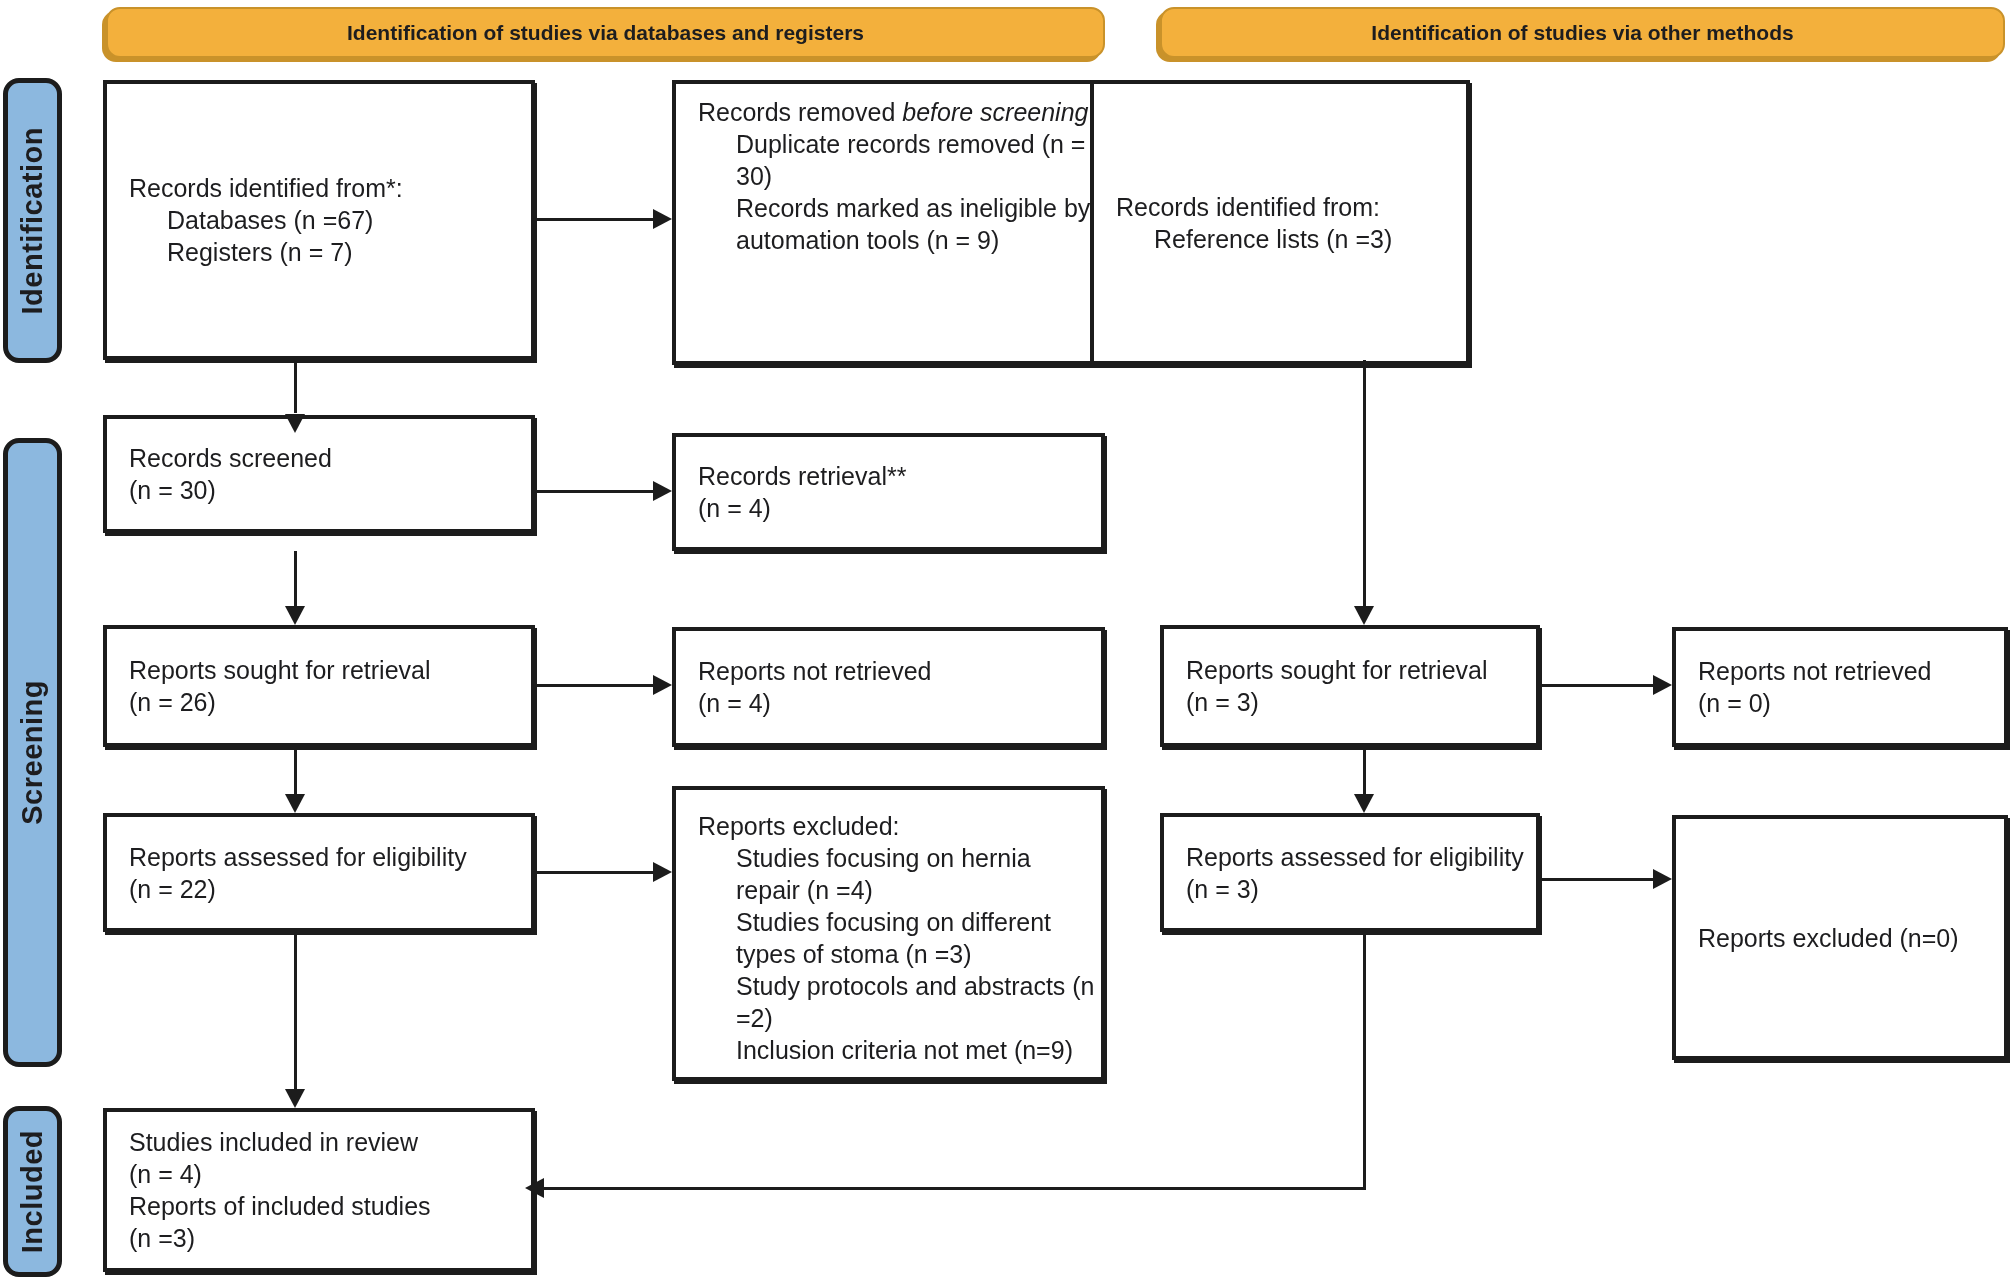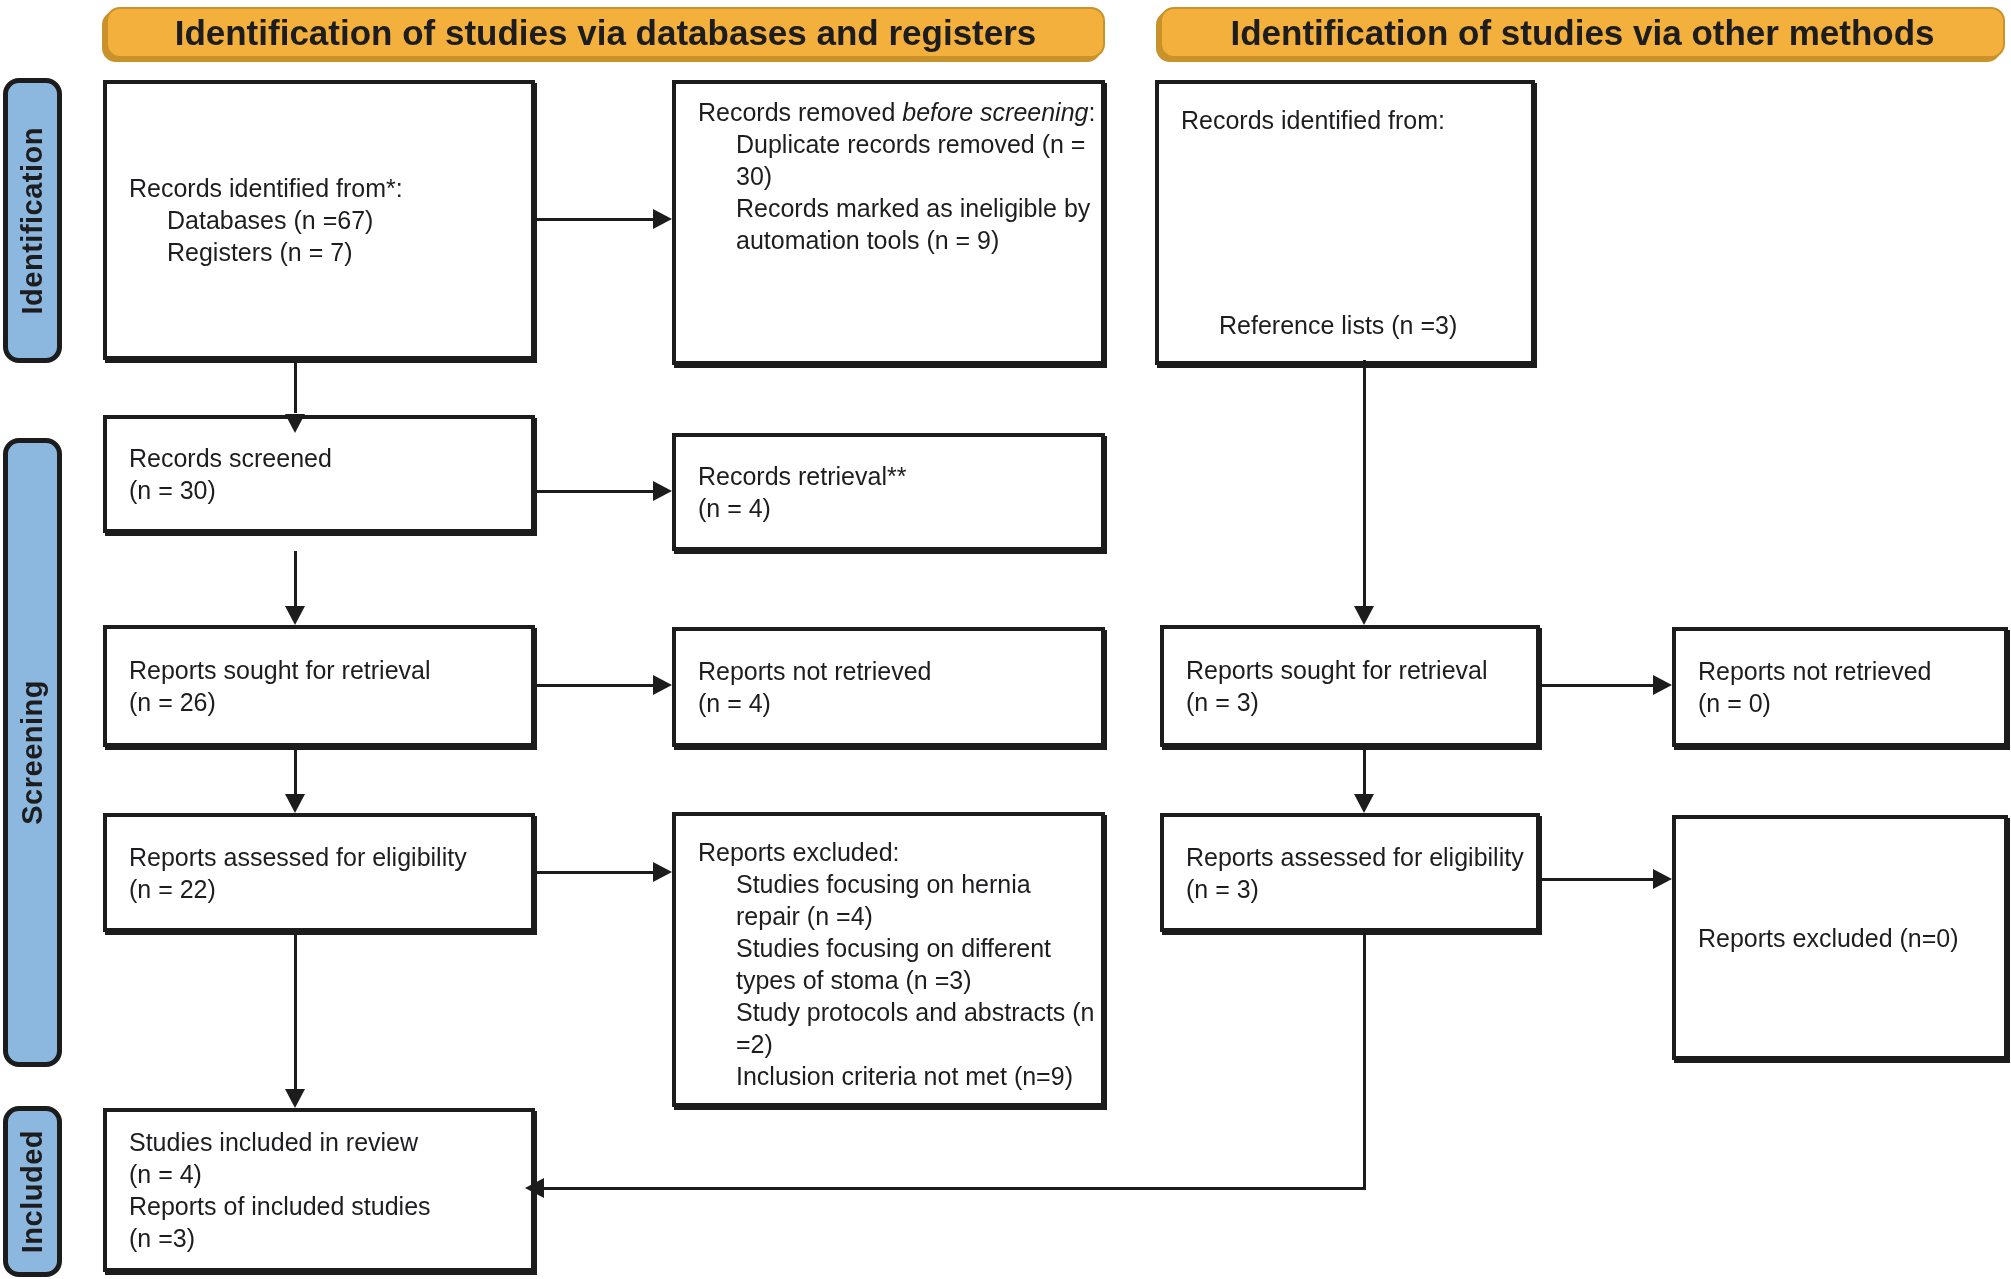--- a/index.html
+++ b/index.html
@@ -12,21 +12,21 @@
     color:#1d1d1f;
   }
   
   .hdr {
     position:absolute;
     background:#F3B03C;
     border:2px solid #C9922A;
     border-radius:14px;
     box-shadow:-4px 4px 0 #C9922A;
     display:flex; align-items:center; justify-content:center;
-    font-weight:bold; font-size:35px;
+    font-weight:bold; font-size:21px;
     box-sizing:border-box;
     text-align:center;
   }
   
   .stage {
     position:absolute;
     background:#8CB8DF;
     border:5px solid #1c1c1c;
     border-radius:16px;
     display:flex; align-items:center; justify-content:center;
@@ -82,21 +82,21 @@
     <div class="indent">Databases (n =67)</div>
     <div class="indent">Registers (n = 7)</div>
   </div>
 
   <div class="box" style="left:672px; top:80px; width:433px; height:285px; padding-top:12px;">
     <div><span>Records removed </span><em>before screening</em><span>:</span></div>
     <div class="indent">Duplicate records removed (n = 30)</div>
     <div class="indent">Records marked as ineligible by automation tools (n = 9)</div>
   </div>
 
-  <div class="box vcenter" style="left:1155px; top:80px; width:380px; height:285px;justify-content:space-between;">
+  <div class="box vcenter" style="left:1090px; top:80px; width:380px; height:285px;">
     <div>Records identified from:</div>
     <div class="indent">Reference lists (n =3)</div>
   </div>
 
   <div class="box vcenter" style="left:103px; top:415px; width:432px; height:118px;">
     <div>Records screened</div>
     <div>(n = 30)</div>
   </div>
 
   <div class="box vcenter" style="left:672px; top:433px; width:433px; height:118px;">
@@ -122,21 +122,21 @@
   <div class="box vcenter" style="left:1672px; top:627px; width:336px; height:120px;">
     <div>Reports not retrieved</div>
     <div>(n = 0)</div>
   </div>
 
   <div class="box vcenter" style="left:103px; top:813px; width:432px; height:119px;">
     <div>Reports assessed for eligibility</div>
     <div>(n = 22)</div>
   </div>
 
-  <div class="box" style="left:672px; top:812px; width:433px; height:295px; ">
+  <div class="box" style="left:672px; top:786px; width:433px; height:295px; ">
     <div>Reports excluded:</div>
     <div class="indent">Studies focusing on hernia repair (n =4)</div>
     <div class="indent">Studies focusing on different types of stoma (n =3)</div>
     <div class="indent">Study protocols and abstracts (n =2)</div>
     <div class="indent">Inclusion criteria not met (n=9)</div>
   </div>
 
   <div class="box vcenter" style="left:1160px; top:813px; width:380px; height:119px;">
     <div>Reports assessed for eligibility</div>
     <div>(n = 3)</div>

